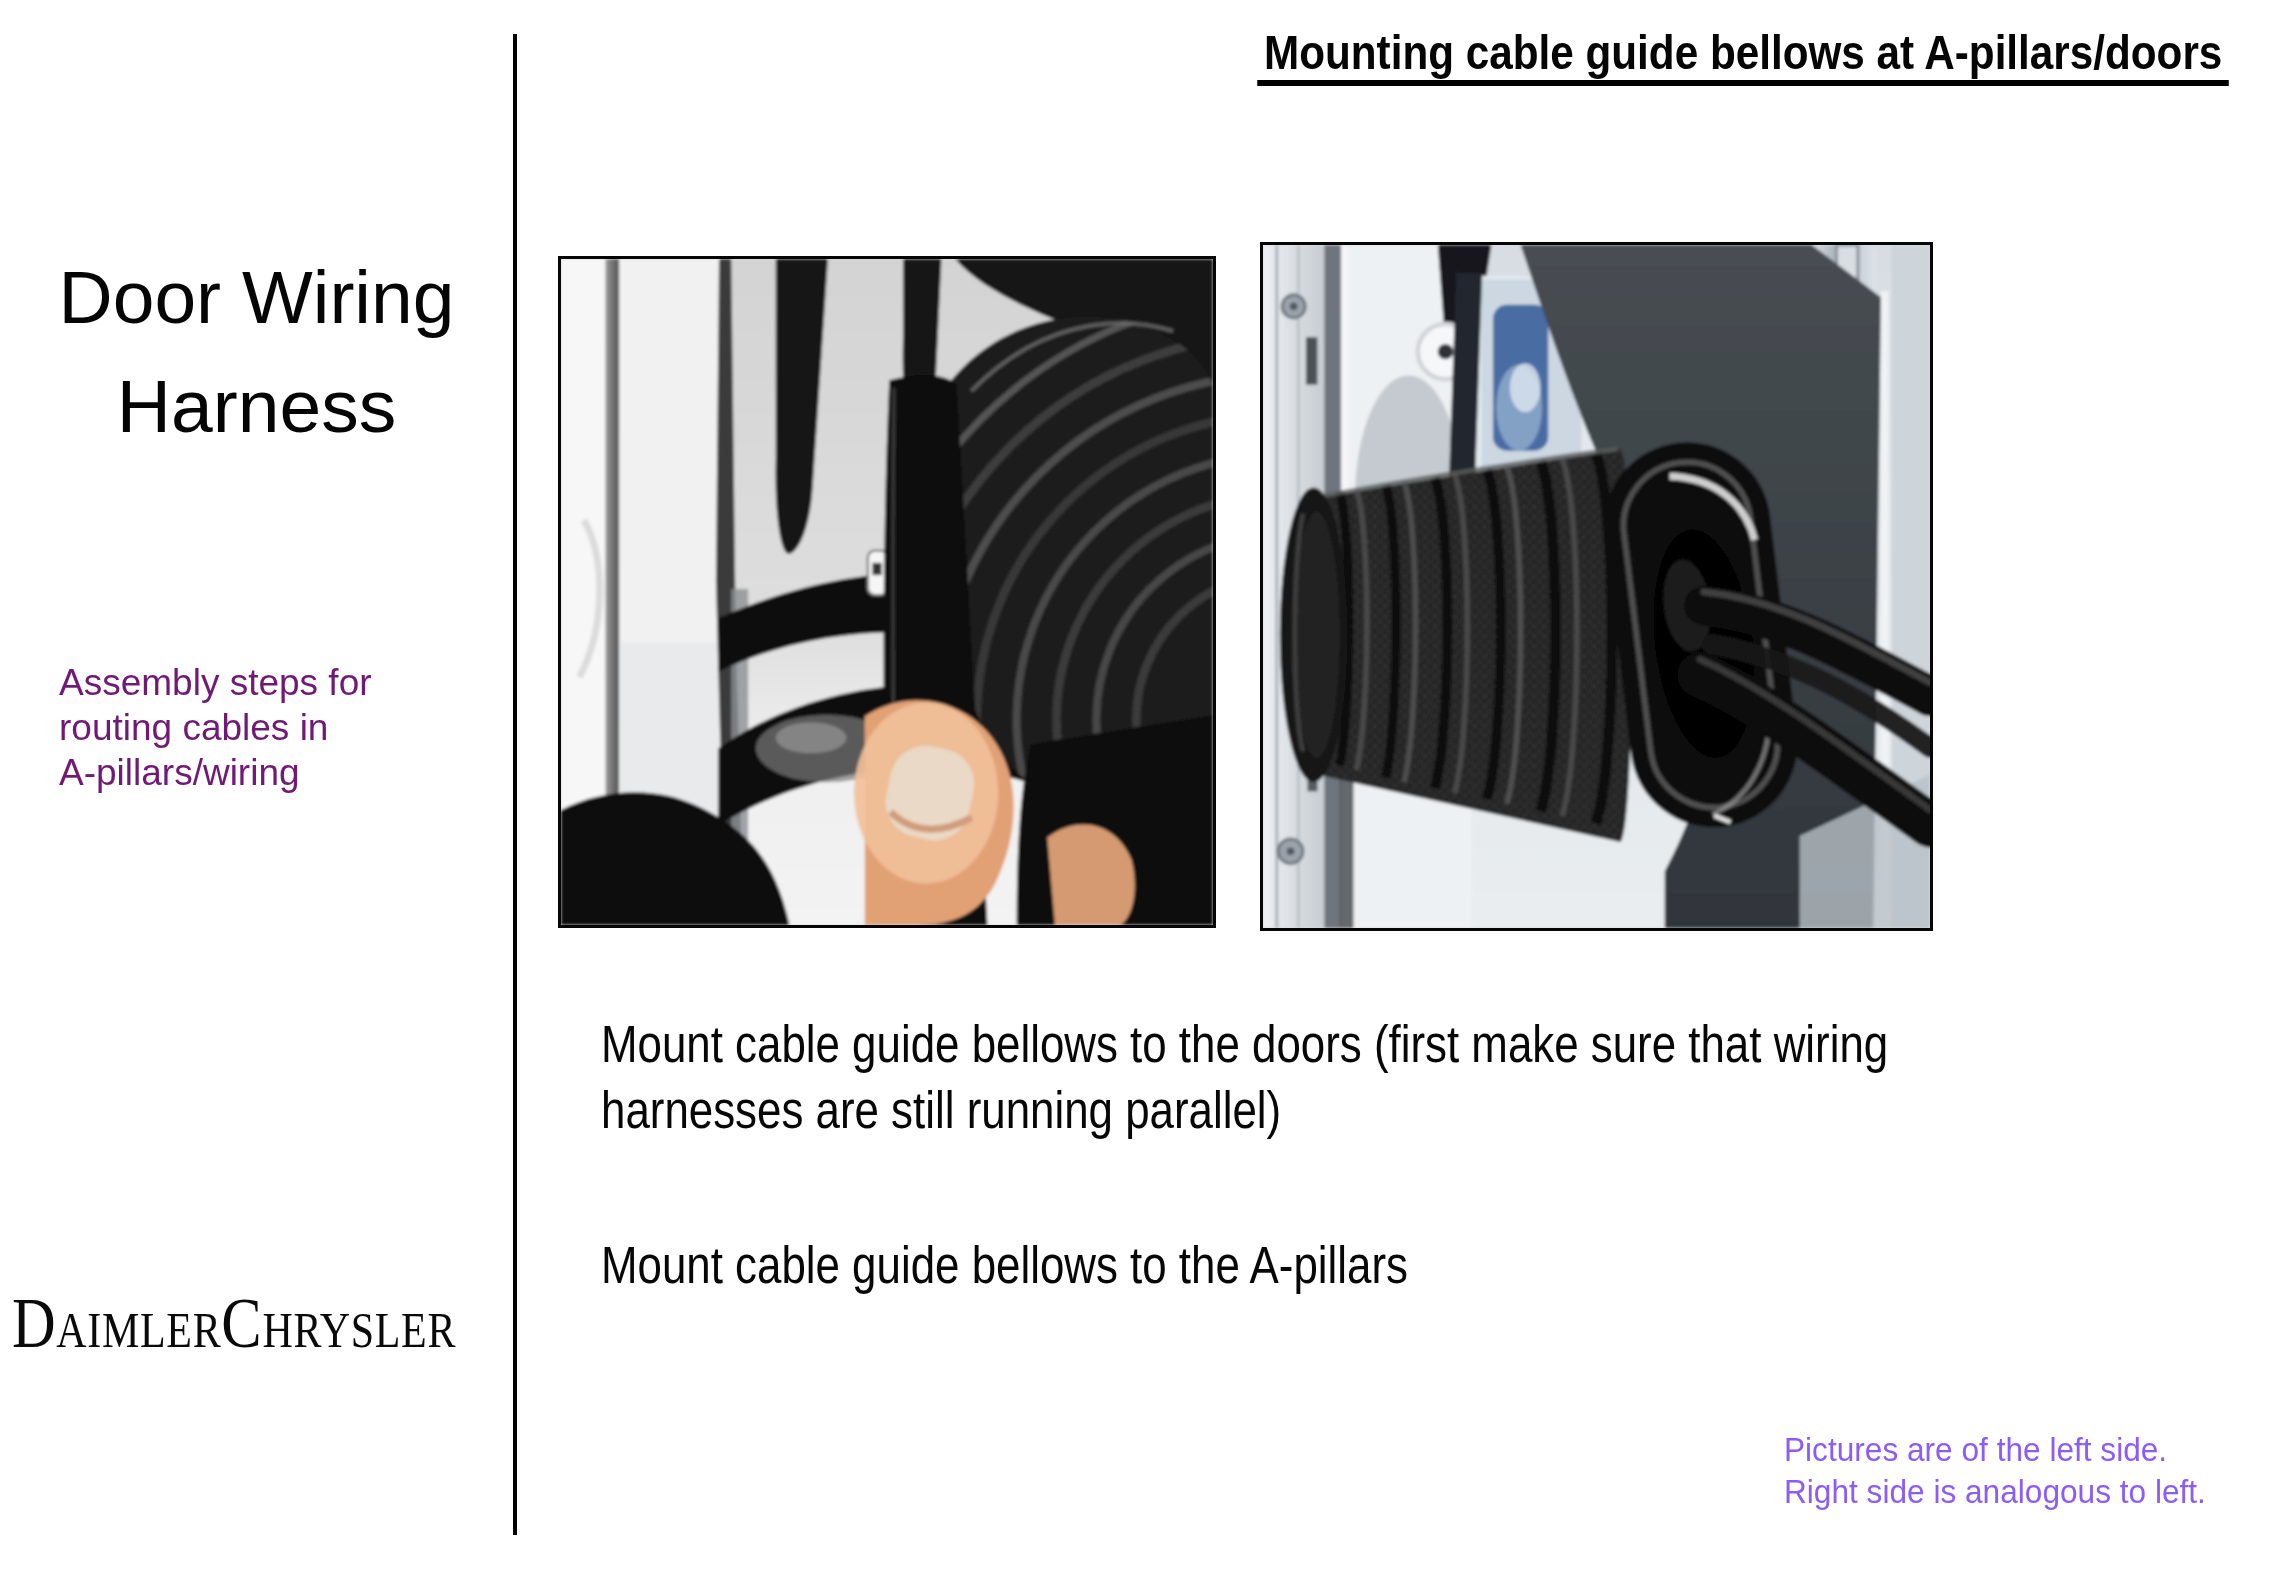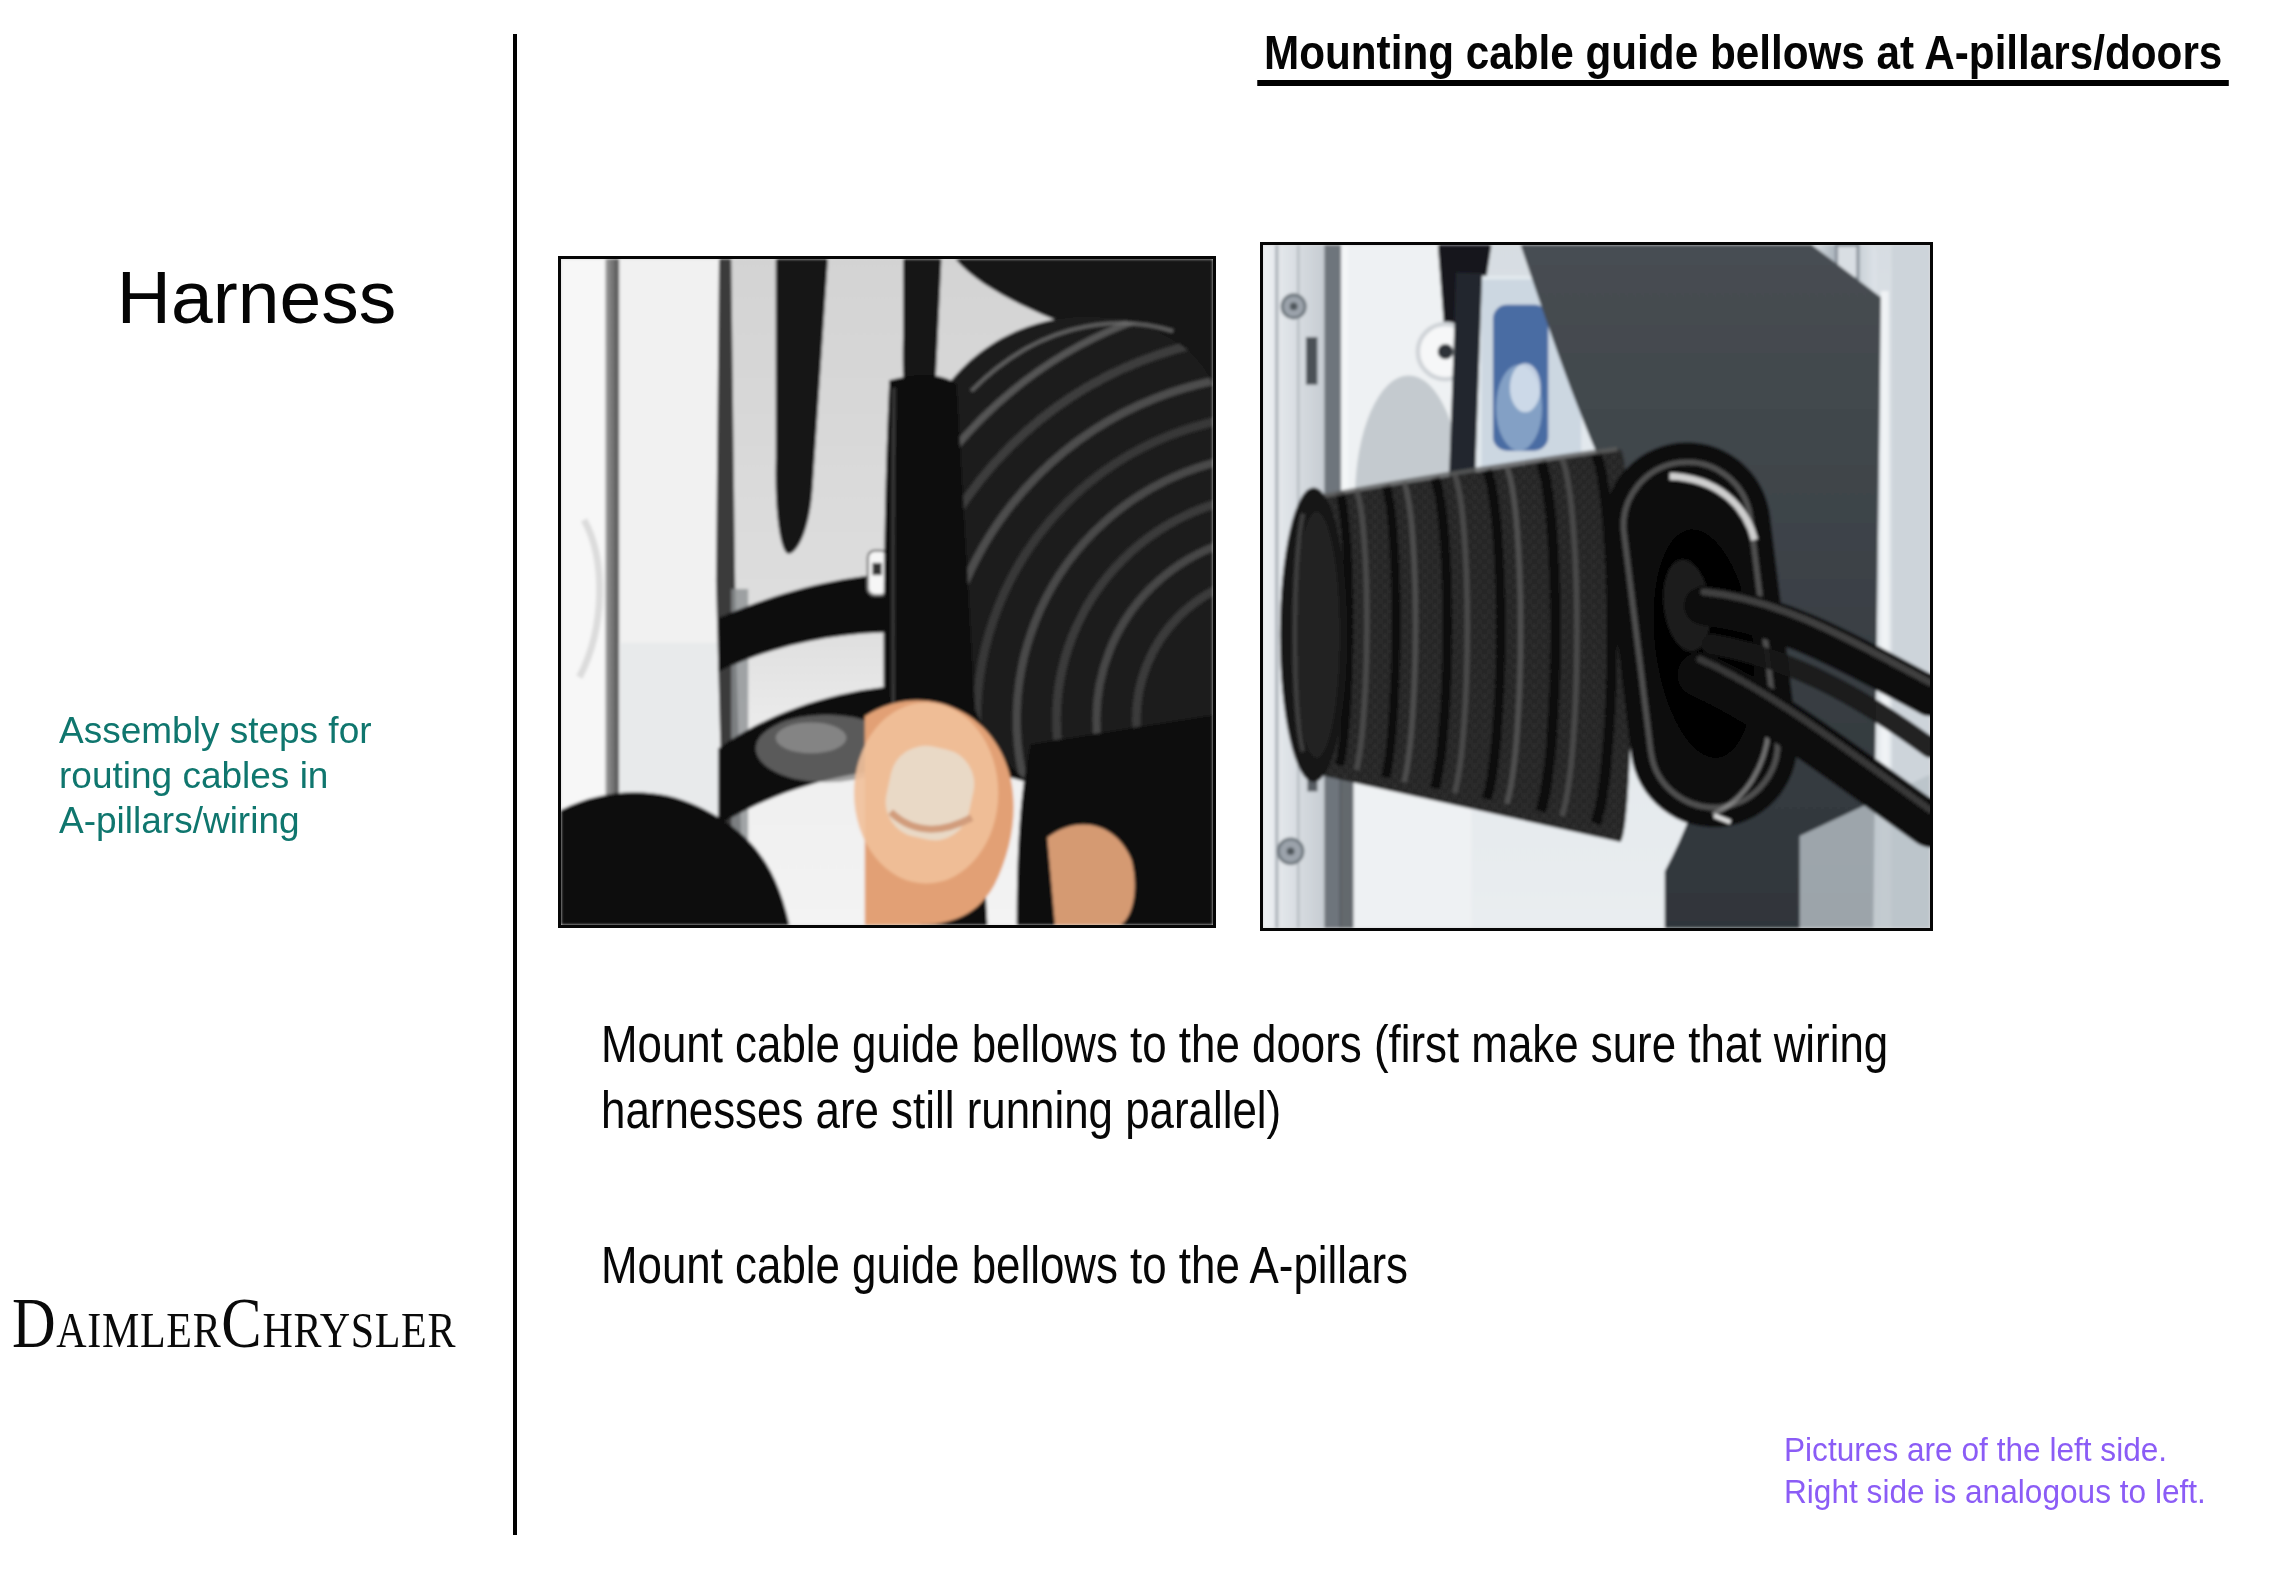--- a/index.html
+++ b/index.html
@@ -4,21 +4,21 @@
 <title>Slide</title>
 <style>
   html,body{margin:0;padding:0;background:#ffffff;}
   .slide{position:relative;width:2295px;height:1592px;background:#ffffff;overflow:hidden;
          font-family:"Liberation Sans", sans-serif;color:#060606;}
 
   .divider{position:absolute;left:513px;top:34px;width:3.8px;height:1501px;background:#000;}
 
   .sidebar-title{position:absolute;left:27px;top:243px;width:459px;text-align:center;
                  font-size:75px;line-height:109px;font-weight:400;color:#050505;}
-  .sidebar-subtitle{position:absolute;left:59px;top:660px;font-size:37px;line-height:45px;color:#0f766e;margin-top:48px;}
+  .sidebar-subtitle{position:absolute;left:59px;top:660px;font-size:37px;line-height:45px;color:#701a75;}
 
   .logo{position:absolute;left:12.2px;top:1285px;font-family:"Liberation Serif", serif;
         font-size:72px;line-height:77px;font-variant:small-caps;letter-spacing:0.8px;
         transform:scaleX(0.84);transform-origin:left top;white-space:nowrap;color:#0a0a0a;}
 
   .main-title-wrap{position:absolute;left:520px;top:26px;width:1775px;text-align:right;}
   .main-title{display:inline-block;font-size:48px;line-height:54px;font-weight:700;
               white-space:nowrap;border-bottom:6.1px solid #000;padding:0 7.7px 0 7.7px;
               transform:scaleX(0.88);transform-origin:center top;color:#050505;}
 
@@ -34,20 +34,21 @@
 
   .note{position:absolute;left:1784px;top:1428px;font-size:34px;line-height:42px;color:#8b5cf6;}
   .note .cnote{display:block;transform:scaleX(0.93);transform-origin:left top;white-space:nowrap;}
 </style>
 </head>
 <body>
 
 <div class="slide">
 
   <div class="sidebar-title">
+    <div>Door Wiring</div>
     <div>Harness</div>
   </div>
 
   <div class="sidebar-subtitle">
     <div>Assembly steps for</div>
     <div>routing cables in</div>
     <div>A-pillars/wiring</div>
   </div>
 
   <div class="logo">DaimlerChrysler</div>

